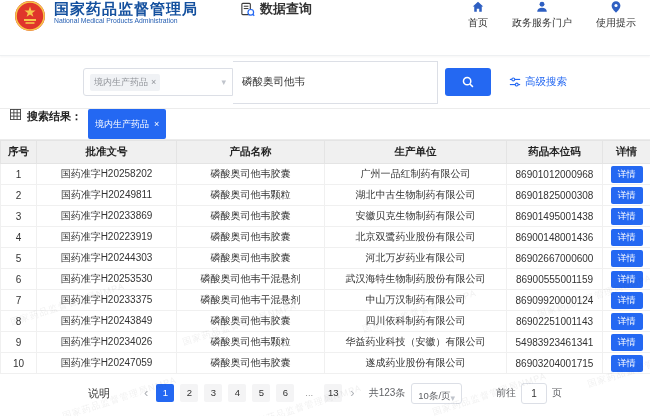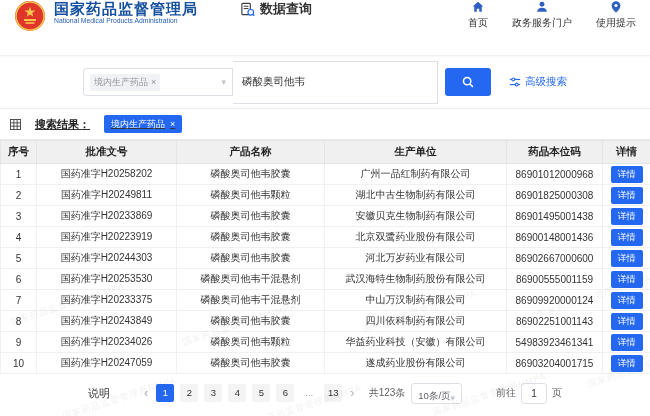--- a/index.html
+++ b/index.html
@@ -24,21 +24,21 @@
   .select-tag { background:#f0f2f5; color:#909399; font-size:9px; padding:2px 4px; border-radius:2px; display:flex; align-items:center; gap:3px; }
   .select-tag .tclose { color:#909399; font-size:9px; cursor:pointer; }
   .caret { margin-left:auto; color:#c0c4cc; font-size:9px; }
   .search-input { width:205px; height:43px; border:1px solid #dcdfe6; border-left:none; font-size:10.5px; padding:0 9px; color:#333; outline:none; font-family:inherit; }
   .search-btn { width:46px; height:28px; margin-left:7px; background:#2468f2; border:none; border-radius:3px; display:flex; align-items:center; justify-content:center; cursor:pointer; }
   .search-btn svg { width:14px; height:14px; }
   .advanced { margin-left:18px; color:#2468f2; font-size:10.5px; display:flex; align-items:center; gap:4px; cursor:pointer; }
   .advanced svg { width:12px; height:12px; }
 
   
-  .results-bar { display:flex; align-items:center; gap:14px; height:32px; padding:0 10px; border-top:1px solid #ececec; border-bottom:1px solid #ececec;text-decoration:underline; }
+  .results-bar { display:flex; gap:6px; height:32px; padding:0 10px; border-top:1px solid #ececec; border-bottom:1px solid #ececec; }
   .results-bar svg { width:11px; height:11px; }
   .results-label { font-weight:bold; font-size:11px; color:#222; }
   .filter-tag { background:#2468f2; color:#fff; font-size:9px; padding:2.5px 7px; border-radius:2px; display:flex; align-items:center; gap:5px; }
   .filter-tag .tclose { cursor:pointer; font-size:9px; }
 
   
   table { width:650px; border-collapse:collapse; table-layout:fixed; font-size:10px; }
   th { background:#f0f0f0; font-weight:bold; color:#222; height:23px; border:1px solid #e4e4e4; font-size:10.5px; }
   td { height:21px; text-align:center; color:#333; border:1px solid #f0f0f0; overflow:hidden; white-space:nowrap; }
   .detail-btn { background:#2468f2; color:#fff; border:none; border-radius:2px; font-size:9px; padding:2px 7px; cursor:pointer; font-family:inherit; }

